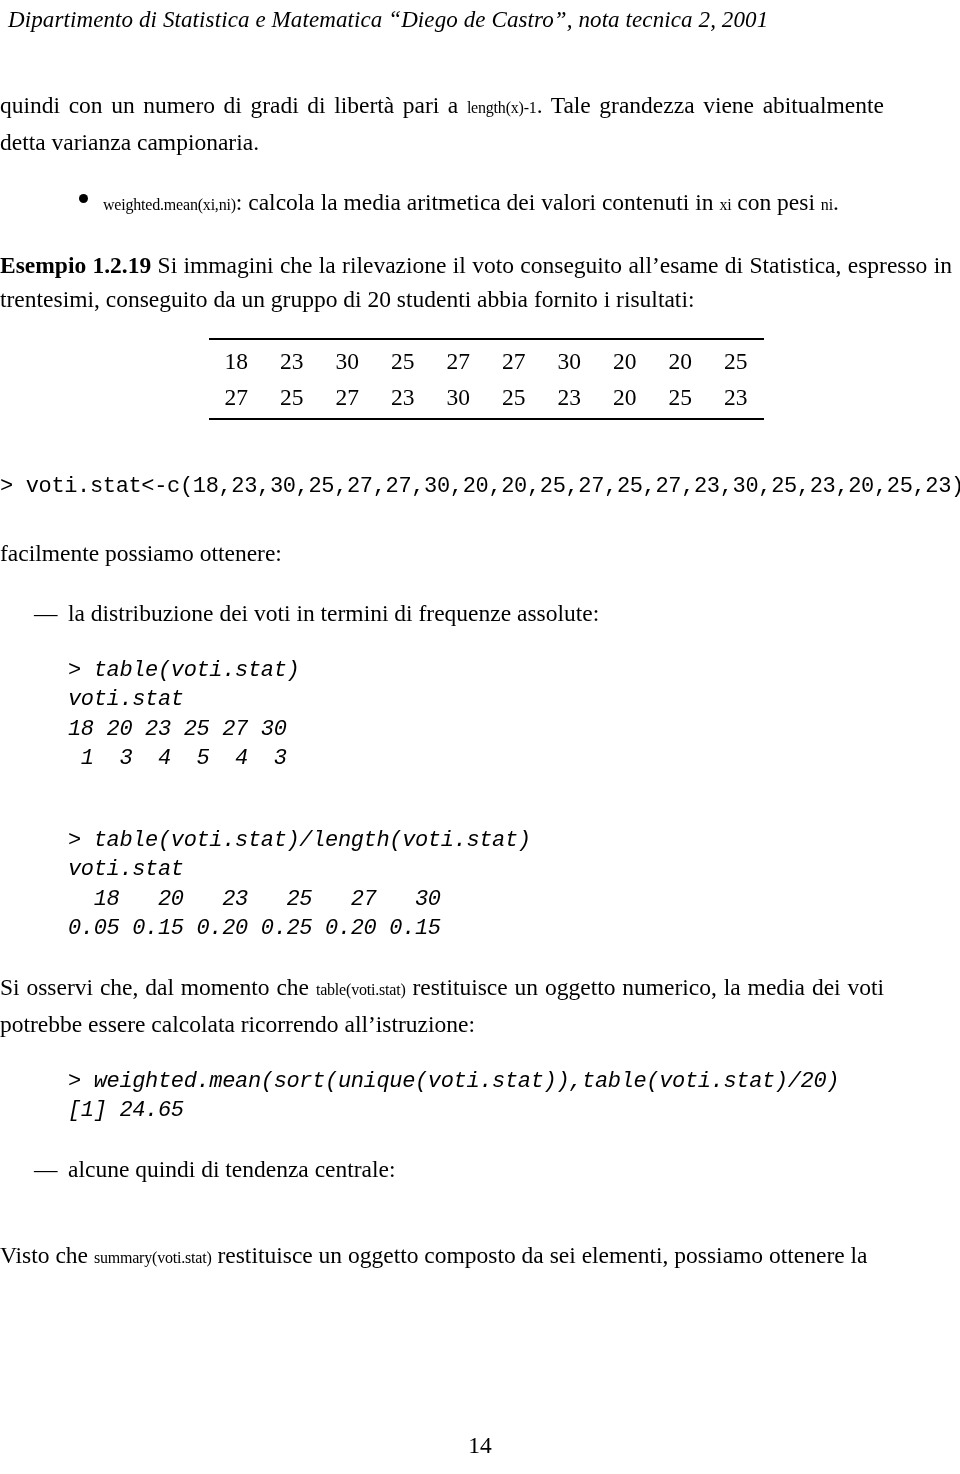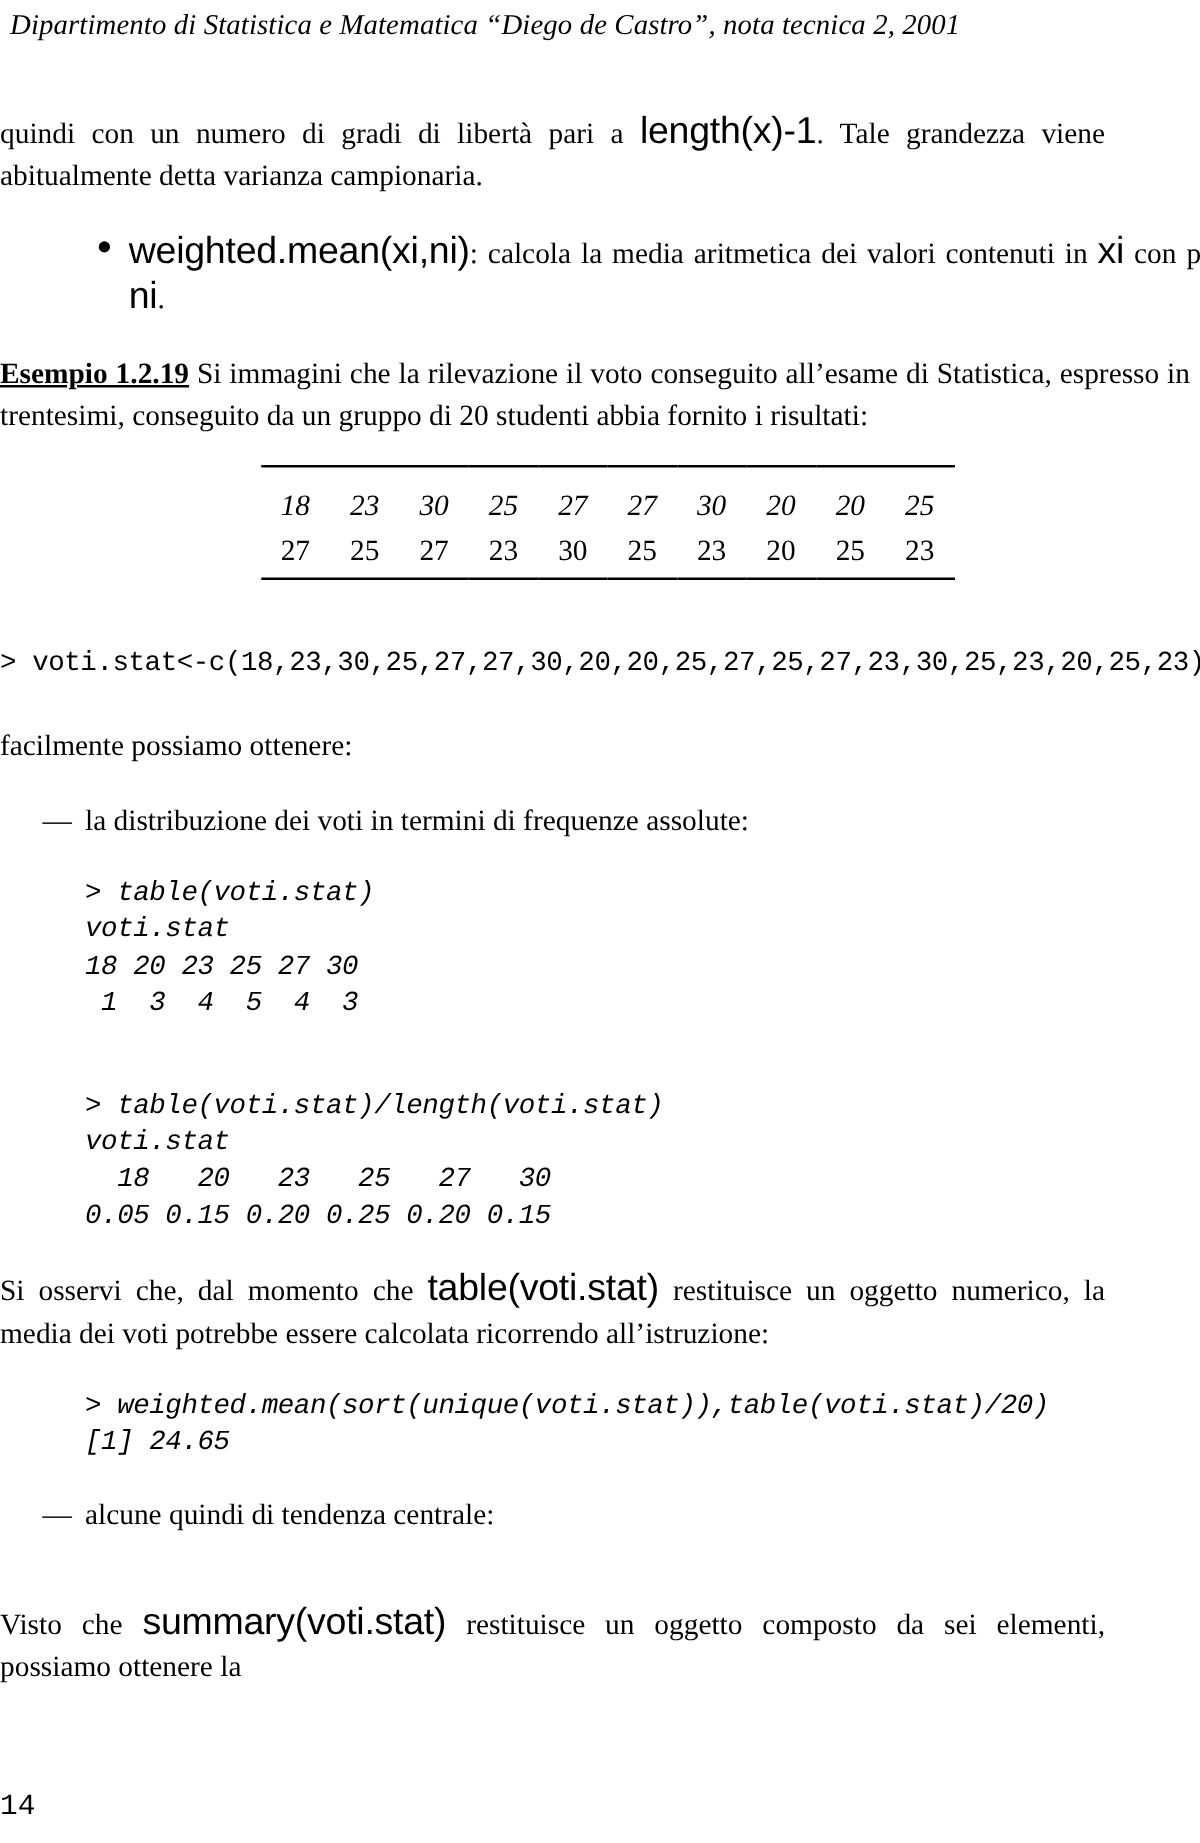--- a/index.html
+++ b/index.html
@@ -54,27 +54,27 @@
     margin-left: 68px;
     width: 884px;
   }
 
   .full {
     margin-left: 0px;
     width: 952px;
   }
 
   .mono {
-    font-family: Liberation Sans, sans-serif;
-    font-size: 30px;
+    font-family: Liberation Serif, serif;
+    font-size: 16px;
     letter-spacing: -0.2px;
   }
 
   .ital { }
-  .bold { font-weight: bold; text-decoration: underline; }
+  .bold { font-weight: bold; }
 
   
   .bullet-item {
     position: relative;
     margin-left: 103px;
     width: 884px;
   }
   .bullet-dot {
     position: absolute;
     left: -24px;
@@ -108,21 +108,21 @@
     border-collapse: collapse;
     font-size: 23.5px;
     margin-left: 12px;
   }
   table.datatable td {
     padding: 3px 16px 3px 16px;
     text-align: center;
     line-height: 30px;
     min-width: 22px;
   }
-  table.datatable tr.first-row td { border-top: 2.2px solid #000; padding-top: 16px; font-style: italic;}
+  table.datatable tr.first-row td { border-top: 2.2px solid #000; padding-top: 6px;}
   table.datatable tr.last-row  td { border-bottom: 2.2px solid #000; padding-bottom: 6px;}
 
   
   pre.console {
     margin: 0;
     font-family: "Liberation Mono", "DejaVu Sans Mono", monospace;
     font-size: 22px;
     line-height: 29.5px;
     letter-spacing: -0.35px;
     white-space: pre;
@@ -134,22 +134,22 @@
   .vspace-s { height: 18px; }
   .vspace-m { height: 26px; }
   .vspace-l { height: 34px; }
 
   
   .folio {
     position: absolute;
     left: 0;
     width: 960px;
     top: 1432px;
-    font-size: 23.5px;
-    font-family: Liberation Mono, monospace;
+    text-align: center;
+    font-size: 23.5px;
   }
 </style>
 </head>
 <body>
 
 <div class="page">
 
   <div class="runhead">Dipartimento di Statistica e Matematica “Diego de Castro”, nota tecnica 2, 2001</div>
 
   <div class="content">

